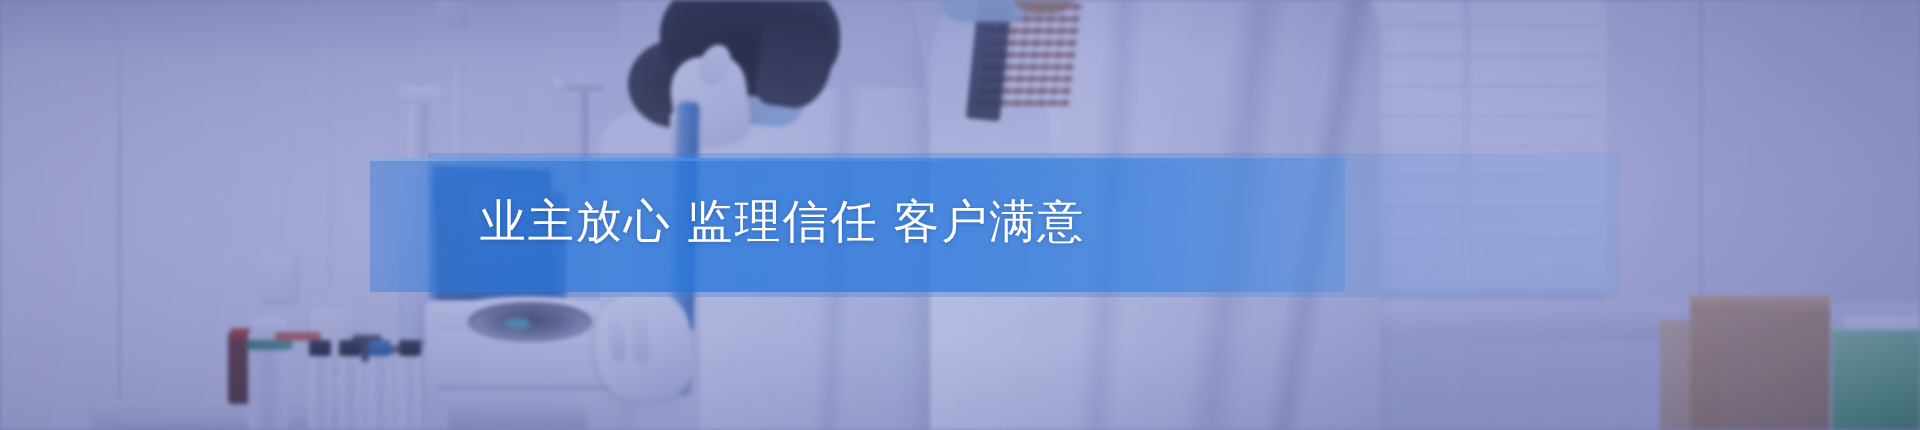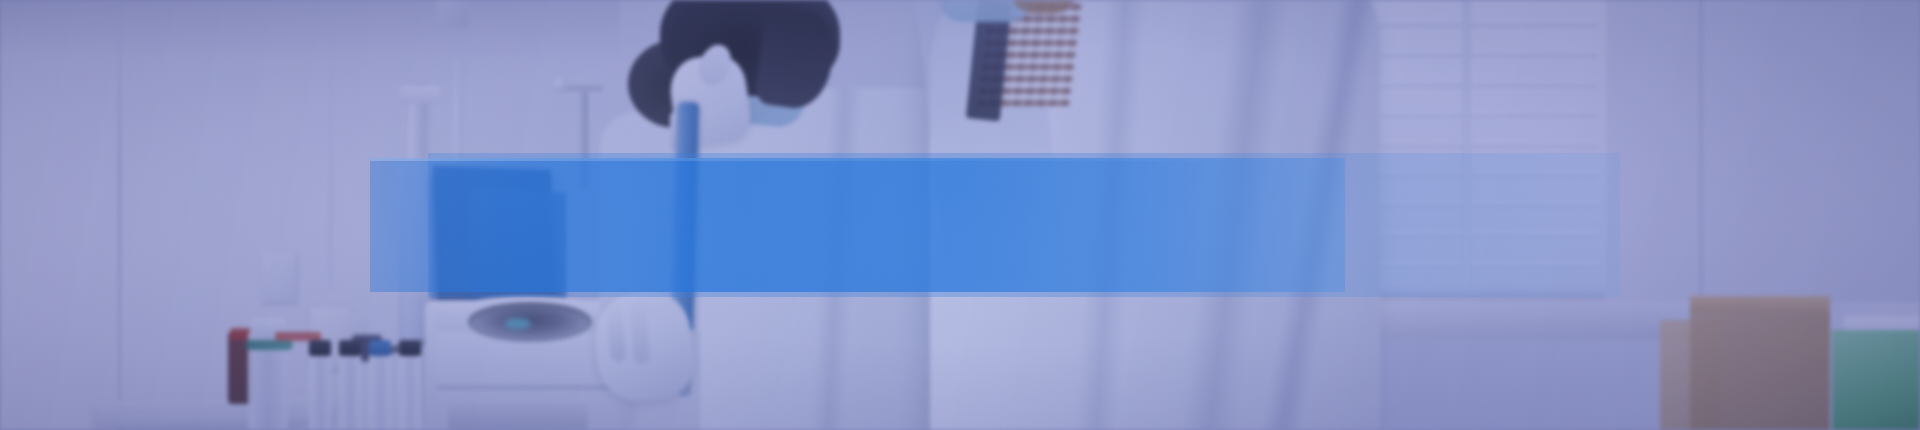--- a/index.html
+++ b/index.html
@@ -615,15 +615,16 @@
 
   <div class="grade"></div>
   <div class="grade2"></div>
   <div class="vig"></div>
 
   <div class="band-outer"></div>
   <div class="band-inner"></div>
   <div class="band-hl"></div>
 
   <div class="slogan">
+    <div class="headline">业主放心 监理信任 客户满意</div>
   </div>
 
 </div>
 
 </body></html>

